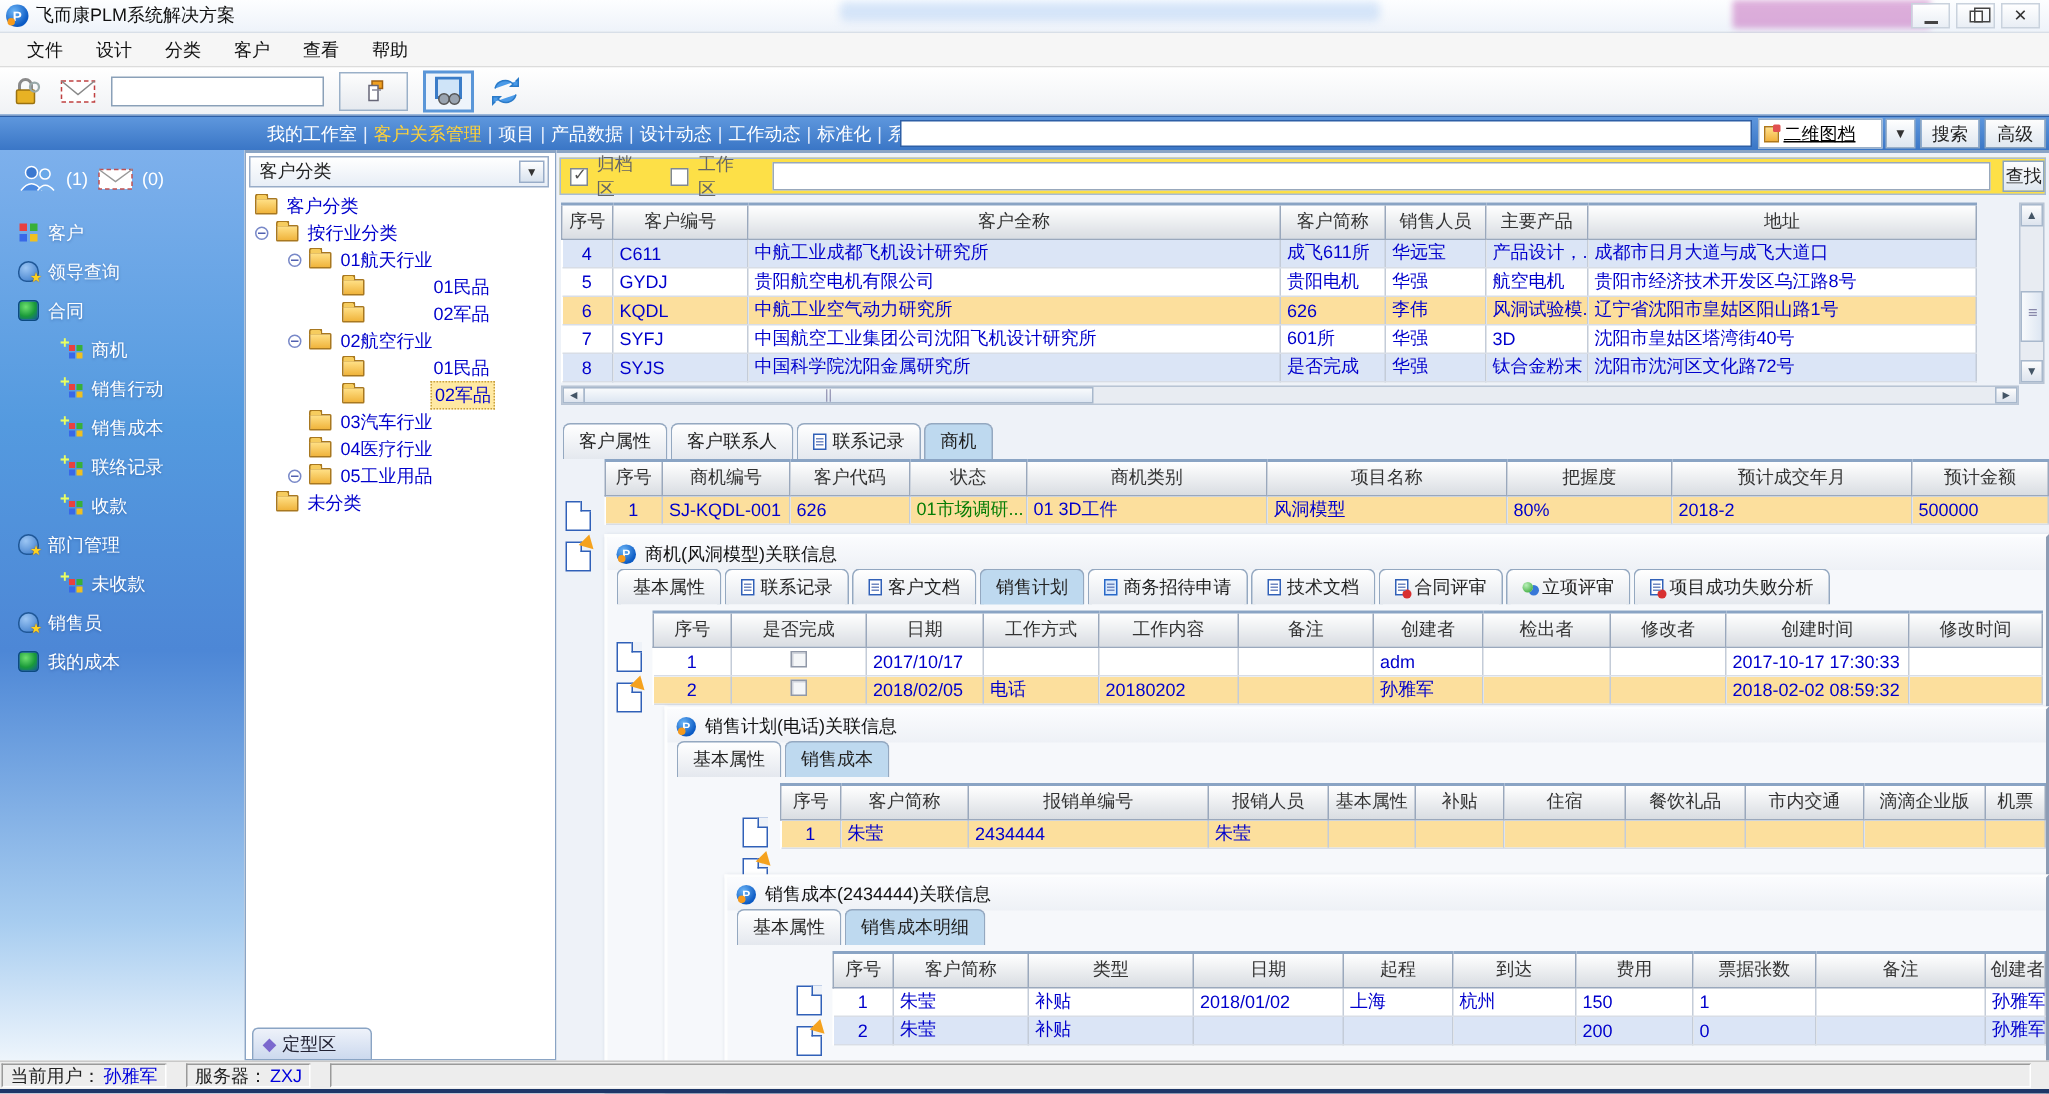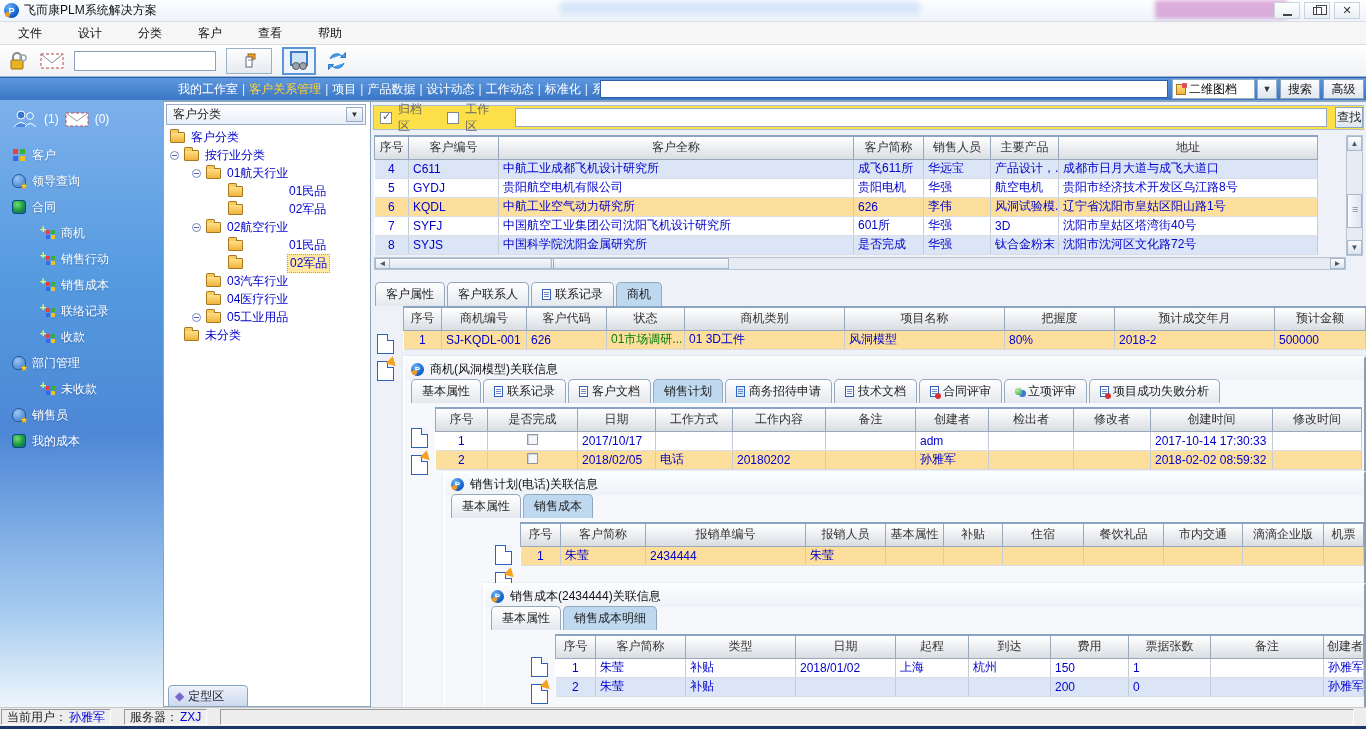--- a/index.html
+++ b/index.html
@@ -14,37 +14,37 @@
   .plogo::after { content:""; position:absolute; left:1px; bottom:1px; width:5px; height:5px; border-radius:50%; background:#f59a1d; }
   .winctrl { position:absolute; right:6px; top:2px; display:flex; gap:4px; }
   .wbtn { width:26px; height:17px; border:1px solid #c9d2dd; background:linear-gradient(#ffffff,#e9eef5); display:flex; align-items:center; justify-content:center; color:#333; font-size:11px; }
   .glyph-min { width:9px; height:2px; background:#444; margin-top:8px; }
   .glyph-max { width:9px; height:8px; border:1px solid #444; position:relative; background:#fff; }
   .glyph-max::before { content:""; position:absolute; left:2px; top:-3px; width:9px; height:8px; border:1px solid #444; background:transparent; }
   .blur1 { left:560px; top:1px; width:360px; height:13px; background:rgba(150,190,240,.35); filter:blur(3px); border-radius:4px; }
   .blur2 { left:1155px; top:0; width:132px; height:19px; background:rgba(196,110,190,.55); filter:blur(2px); border-radius:2px; }
 
   
-  .menubar { left:0; top:22px; width:1366px; height:23px; background:#f6f6f6; border-bottom:1px solid #dcdcdc; display:flex; align-items:center; padding-left:8px; gap:16px; }
+  .menubar { left:0; top:22px; width:1366px; height:23px; background:#f6f6f6; border-bottom:1px solid #dcdcdc; display:flex; align-items:center; padding-left:8px; gap:2px; }
   .menu-item { padding:3px 10px; color:#111; }
 
   
   .toolbar { left:0; top:45px; width:1366px; height:32px; background:linear-gradient(#ffffff,#f0f2f5); display:flex; align-items:center; gap:10px; padding-left:6px; border-bottom:1px solid #9ab6d8; }
   .tb-input { width:142px; height:20px; border:1px solid #8aa0b8; background:#fff; padding:0 4px; font-size:12px; }
   .tb-btn { width:46px; height:26px; border:1px solid #9ab0c8; background:linear-gradient(#fdfdfd,#e6eaef); display:flex; align-items:center; justify-content:center; }
   .tb-btn.pressed { border:2px solid #5a96d8; background:#eef4fb; width:34px; height:28px; }
 
   
   .navbar { left:0; top:77px; width:1366px; height:23px; background:linear-gradient(#5e97dd,#3a76c6); border-top:1px solid #2d5fa6; display:flex; align-items:center; }
   .navtabs { position:absolute; left:178px; display:flex; align-items:center; gap:4px; color:#fff; white-space:nowrap; }
   .nav-tab { color:#fff; cursor:default; }
   .nav-tab.active { color:#ffd237; }
   .nav-sep { color:#e6eefc; }
   .nav-search { position:absolute; left:600px; top:2px; width:568px; height:18px; background:#fff; border:1px solid #2d5fa6; }
-  .nav-combo { position:absolute; left:1172px; top:1px; width:83px; height:20px; background:#fff; border:1px solid #9ab0c8; display:flex; align-items:center; gap:3px; padding-left:3px; }
+  .nav-combo { position:absolute; left:1172px; top:1px; width:83px; height:20px; background:#fff; border:1px solid #9ab0c8; display:flex; align-items:center; gap:3px; padding-left:3px;text-decoration:underline; }
   .combo-icon { width:10px; height:11px; background:linear-gradient(#ffe08a,#f2b23c); border:1px solid #b07818; position:relative; }
   .combo-icon::after{ content:""; position:absolute; right:-2px; top:-2px; width:5px; height:5px; background:#e05050; border-radius:1px; }
   .nav-arrow { position:absolute; left:1257px; top:1px; width:20px; height:20px; background:linear-gradient(#fff,#dde6f0); border:1px solid #9ab0c8; text-align:center; line-height:18px; color:#333; font-size:9px; }
   .nav-btn { position:absolute; top:1px; height:20px; background:linear-gradient(#fdfdfd,#dfe7f0); border:1px solid #8aa4c0; color:#222; text-align:center; line-height:18px; padding:0 6px; }
 
   
   .sidebar { left:0; top:100px; width:163px; height:607px; background:linear-gradient(180deg,#7db0ec 0%,#549adf 30%,#4d87d6 55%,#a8cdf0 85%,#eef5fc 100%); color:#fff; overflow:hidden; }
   .side-head { display:flex; align-items:center; gap:6px; padding:10px 0 14px 12px; font-size:12px; }
   .side-item { display:flex; align-items:center; gap:6px; height:26px; padding-left:12px; cursor:default; }
   .side-item.ind1 { padding-left:42px; }
@@ -584,21 +584,21 @@
         <tr>
           <td>1</td>
           <td style="text-align: center;"><span class="cb"></span></td>
           <td>2017/10/17</td>
           <td></td>
           <td></td>
           <td></td>
           <td>adm</td>
           <td></td>
           <td></td>
-          <td>2017-10-14 17:30:33</td>
+          <td>2017-10-17 17:30:33</td>
           <td></td>
         </tr>
         <tr class="sel">
           <td>2</td>
           <td style="text-align: center;"><span class="cb"></span></td>
           <td>2018/02/05</td>
           <td>电话</td>
           <td>20180202</td>
           <td></td>
           <td>孙雅军</td>

